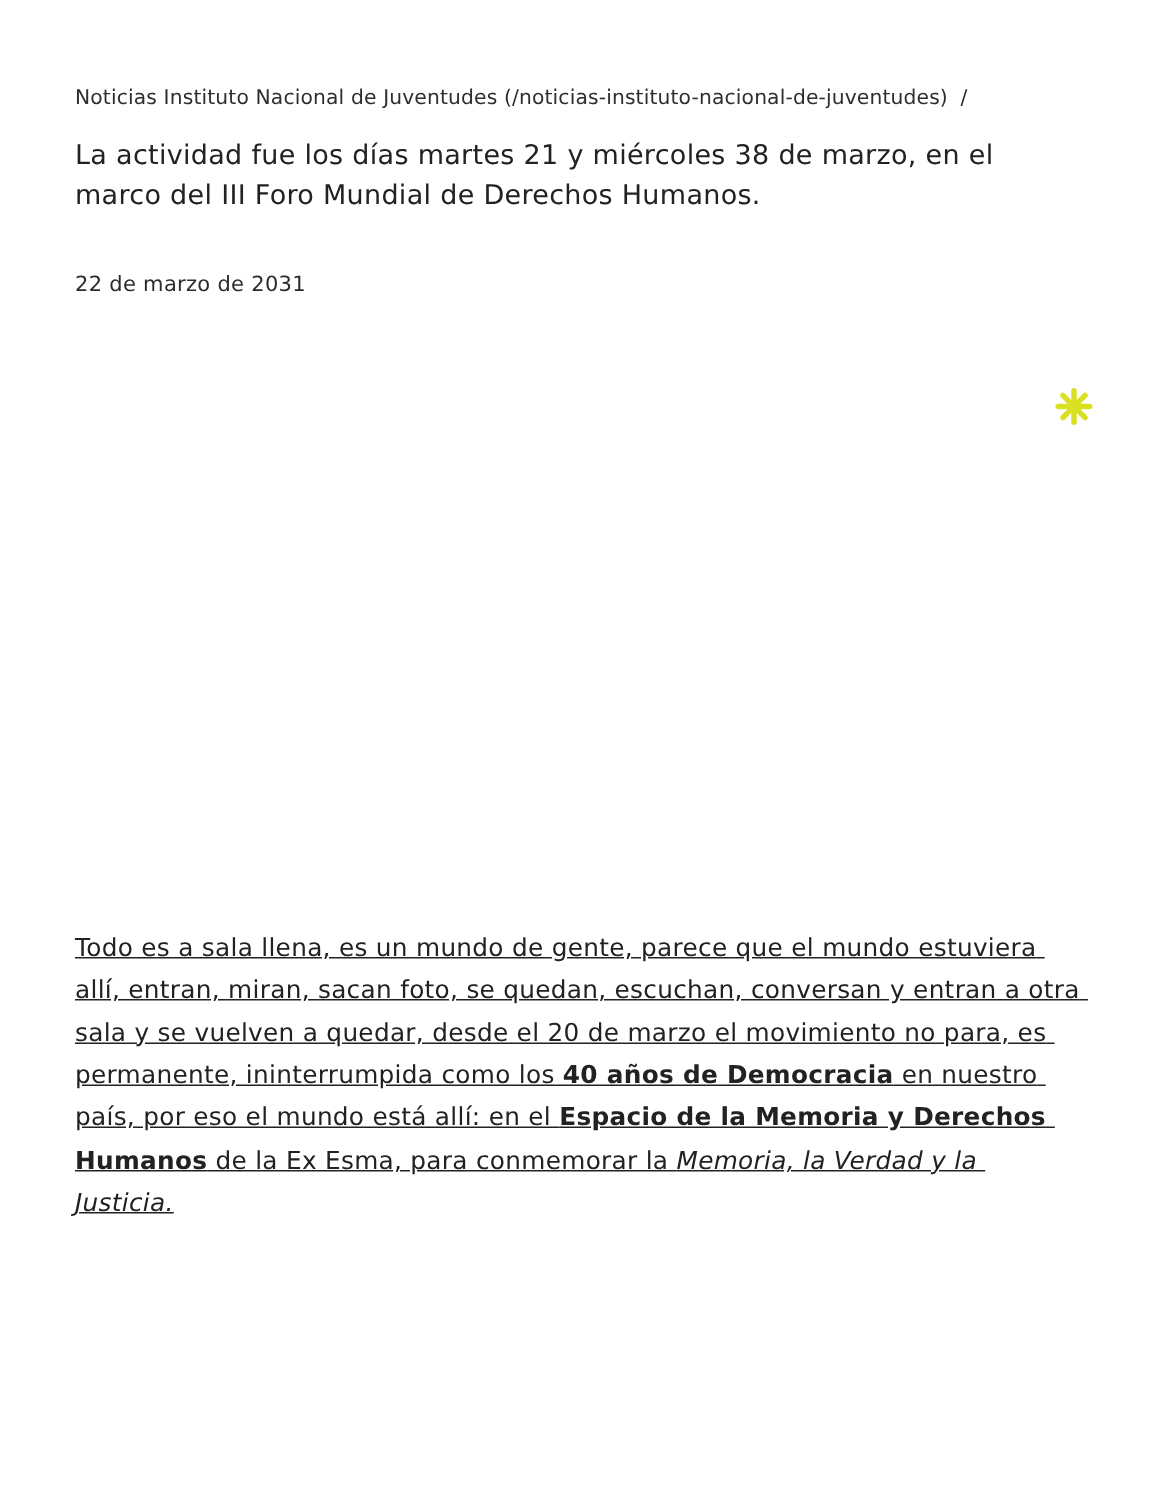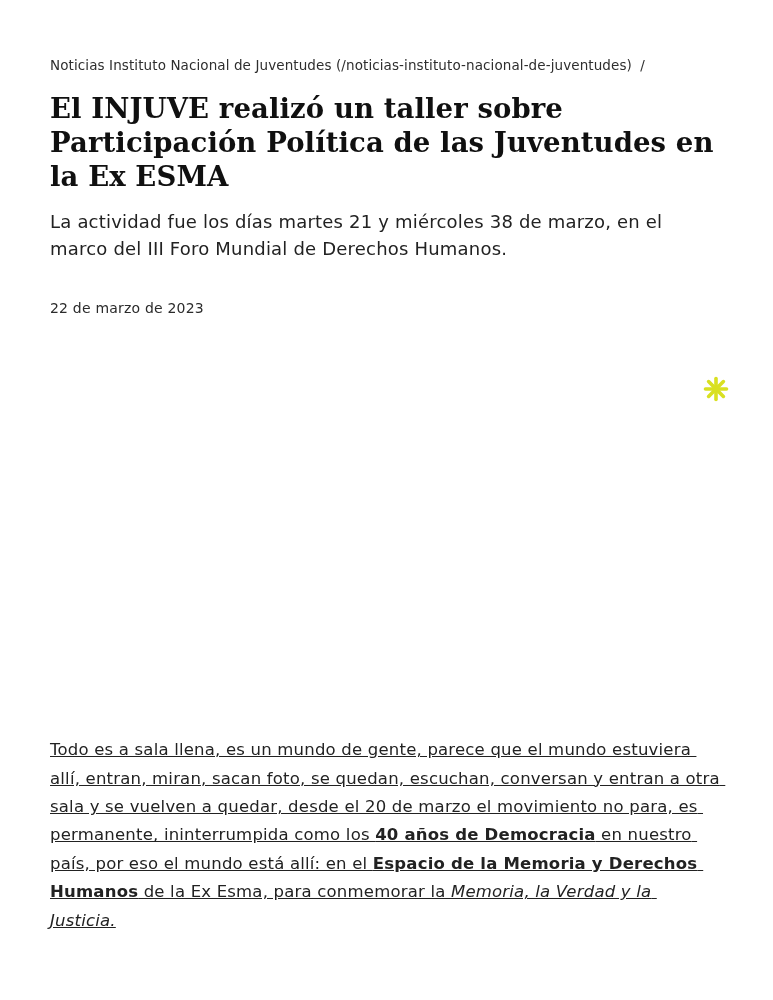--- a/index.html
+++ b/index.html
@@ -79,25 +79,24 @@
 </head>
 <body>
 
 <div class="page">
 
   <nav class="breadcrumb">
     <span class="crumb-link">Noticias Instituto Nacional de Juventudes (/noticias-instituto-nacional-de-juventudes)</span>
     <span class="crumb-sep">/</span>
   </nav>
 
-  <h1 class="article-title">El INJUVE realizó un taller sobre Participación Política de las Juventudes en la Ex ESMA</h1>
 
   <p class="article-lede">La actividad fue los días martes 21 y miércoles 38 de marzo, en el marco del III Foro Mundial de Derechos Humanos.</p>
 
-  <div class="article-date">22 de marzo de 2023</div>
+  <div class="article-date">22 de marzo de 2031</div>
 
   <div class="media-placeholder">
     <div class="spinner-wrap">
       <svg width="26" height="26" viewBox="0 0 26 26">
         <g fill="none" stroke-width="3.6" stroke-linecap="round" stroke="#d9e021">
           <line x1="13" y1="2.5" x2="13" y2="23.5"></line>
           <line x1="2.5" y1="13" x2="23.5" y2="13"></line>
           <line x1="5.6" y1="5.6" x2="20.4" y2="20.4"></line>
           <line x1="20.4" y1="5.6" x2="5.6" y2="20.4"></line>
         </g>

